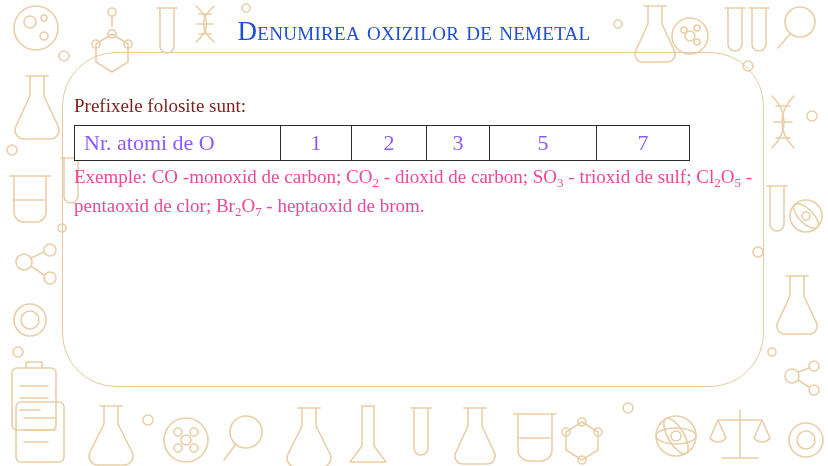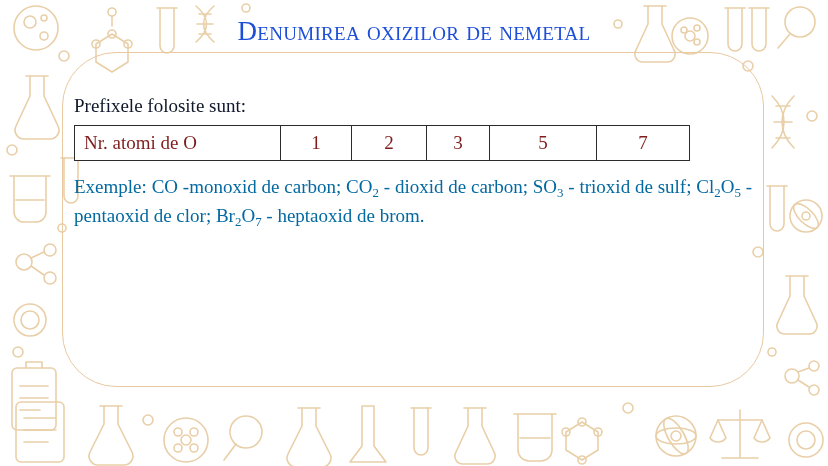--- a/index.html
+++ b/index.html
@@ -54,51 +54,51 @@
     border-radius: 54px;
     background: transparent;
   }
   #content {
     position: absolute;
     left: 70px;
     top: 95px;
     width: 690px;
   }
   .lead {
-    color: #0f172a;
+    color: #7f1d1d;
     font-size: 19px;
     margin: 0 0 8px 4px;
   }
   table.prefix {
     border-collapse: collapse;
     margin: 4px 0 0 4px;
     background: #ffffff;
   }
   table.prefix td {
     border: 1px solid #2b2b2b;
-    font-size: 19px;
-    color: #7f1d1d;
+    font-size: 22px;
+    color: #8b5cf6;
     padding: 3px 0;
     text-align: center;
     height: 28px;
   }
   table.prefix td.rowhead {
     text-align: left;
     padding-left: 9px;
     width: 196px;
   }
   table.prefix td.c1 { width: 70px; }
   table.prefix td.c2 { width: 74px; }
   table.prefix td.c3 { width: 62px; }
   table.prefix td.c4 { width: 106px; }
   table.prefix td.c5 { width: 92px; }
 
   #examples {
-    margin: 12px 4px 0 4px;
-    color: #0369a1;
+    margin: 2px 4px 0 4px;
+    color: #ec4899;
     font-size: 19px;
     line-height: 1.45;
     text-align: justify;
     text-justify: inter-word;
     width: 678px;
   }
   #examples sub {
     font-size: 0.68em;
     vertical-align: -0.28em;
   }

